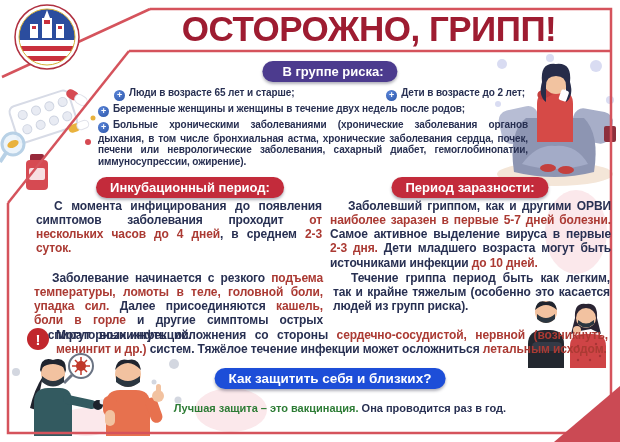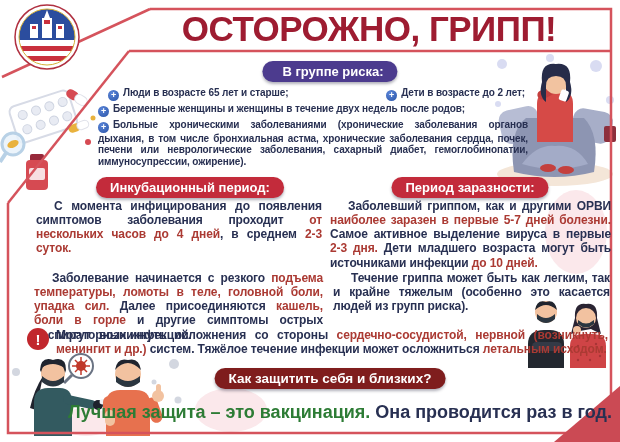--- a/index.html
+++ b/index.html
@@ -18,21 +18,21 @@
            display:flex; align-items:center; justify-content:center;
            font-size:35px; font-weight:800; letter-spacing:-0.5px; color:#9e1c31; z-index:3; white-space:nowrap;text-align:right; }
 
   .pill { position:absolute; z-index:3; transform:translateX(-50%);
           display:flex; align-items:center; justify-content:center;
           color:#fff; font-weight:800; white-space:nowrap;
           border-radius:12px; padding:3px 14px; box-shadow:0 2px 3px rgba(30,30,55,.35); }
   .pill-purple { background:#4c3b8e; font-size:13px; }
   .pill-red    { background:#c32b3b; font-size:13px; }
   .pill-dark   { background:#14323a; font-size:13.5px; }
-  .pill-green  { background:#7f1d1d; font-size:13.5px; }
+  .pill-green  { background:#1d4ed8; font-size:13.5px; }
 
   .para { position:absolute; z-index:3; font-size:12px; font-weight:700;
           line-height:1.18; text-align:justify; color:#283052; letter-spacing:-0.1px; }
   .indent { text-indent:18px; }
 
   .seg-navy  { color:#283052; }
   .seg-red   { color:#ab3a33; }
   .seg-green { color:#2d7c35; }
 
   .risk-item { position:absolute; z-index:3; font-size:10px; font-weight:700;
@@ -41,21 +41,21 @@
             background:radial-gradient(circle at 35% 30%, #5a85d8, #2b55a8);
             border-radius:50%; color:#fff; font-size:9px; font-weight:800;
             align-items:center; justify-content:center; vertical-align:-2px; }
 
   .warning-icon { position:absolute; left:27px; top:328px; width:22px; height:22px;
                   background:#c1272d; border-radius:50%; color:#fff; z-index:3;
                   display:flex; align-items:center; justify-content:center;
                   font-size:15px; font-weight:800; }
 
   .footer-note { position:absolute; left:340px; top:402px; transform:translateX(-50%);
-                 z-index:3; font-size:18px; font-weight:800; white-space:nowrap; }
+                 z-index:3; font-size:11px; font-weight:800; white-space:nowrap; }
 </style>
 </head>
 <body>
 
 <div class="poster">
 
   <div class="blob" style="left:195px; top:388px; width:72px; height:44px;"></div>
   <div class="blob" style="left:545px; top:190px; width:62px; height:84px;"></div>
   <div class="blob" style="left:60px; top:408px; width:52px; height:28px;"></div>
   <div class="blob" style="left:118px; top:408px; width:30px; height:26px; background:#f6c9b2;"></div>
@@ -224,41 +224,41 @@
       <rect x="0" y="57" width="66" height="5" fill="#fff"></rect>
       <rect x="0" y="62" width="66" height="4" fill="#c9303d"></rect>
     </g>
     <circle cx="33" cy="33" r="28" fill="none" stroke="#d4af37" stroke-width="1"></circle>
   </svg>
 
   <div class="title">ОСТОРОЖНО, ГРИПП!</div>
 
   <div class="pill pill-purple" style="left:330px; top:61px;padding-left:20px;">В группе риска:</div>
 
-  <p class="risk-item" style="left:108px; top:87px; width:228px;">
+  <p class="risk-item" style="left:114px; top:87px; width:228px;">
     <span class="bullet">+</span><span>Люди в возрасте 65 лет и старше;</span>
   </p>
   <p class="risk-item" style="left:325px; top:87px; width:200px;text-align:right;">
     <span class="bullet">+</span><span>Дети в возрасте до 2 лет;</span>
   </p>
   <p class="risk-item" style="left:98px; top:103px; width:420px;">
     <span class="bullet">+</span><span>Беременные женщины и женщины в течение двух недель после родов;</span>
   </p>
   <p class="risk-item" style="left:98px; top:119px; width:430px; text-align:justify;">
     <span class="bullet">+</span><span>Больные хроническими заболеваниями (хронические заболевания органов дыхания, в том числе бронхиальная астма, хронические заболевания сердца, почек, печени или неврологические заболевания, сахарный диабет, гемоглобинопатии, иммуносупрессии, ожирение).</span>
   </p>
 
   <div class="pill pill-red" style="left:470px; top:177px;">Период заразности:</div>
   <div class="pill pill-red" style="left:190px; top:177px;">Инкубационный период:</div>
 
   <p class="para indent" style="left:36px; top:199px; width:286px;"><span class="seg-navy">С момента инфицирования до появления симптомов заболевания проходит </span><span class="seg-red">от нескольких часов до 4 дней</span><span class="seg-navy">, в среднем </span><span class="seg-red">2-3 суток.</span></p>
   <p class="para indent" style="left:330px; top:199px; width:281px;"><span class="seg-navy">Заболевший гриппом, как и другими ОРВИ </span><span class="seg-red">наиболее заразен в первые 5-7 дней болезни.</span><span class="seg-navy"> Самое активное выделение вируса в первые </span><span class="seg-red">2-3 дня.</span><span class="seg-navy"> Дети младшего возраста могут быть источниками инфекции </span><span class="seg-red">до 10 дней.</span></p>
 
   <p class="para indent" style="left:34px; top:271px; width:289px;"><span class="seg-navy">Заболевание начинается с резкого </span><span class="seg-red">подъема температуры, ломоты в теле, головной боли, упадка сил.</span><span class="seg-navy"> Далее присоединяются </span><span class="seg-red">кашель, боли в горле</span><span class="seg-navy"> и другие симптомы острых респираторных инфекций.</span></p>
-  <p class="para indent" style="left:333px; top:271px; width:277px;"><span class="seg-navy">Течение гриппа может быть как легким, так и крайне тяжелым (особенно это касается людей из групп риска).</span></p>
+  <p class="para indent" style="left:333px; top:271px; width:277px;"><span class="seg-navy">Течение гриппа период быть как легким, так и крайне тяжелым (особенно это касается людей из групп риска).</span></p>
 
   <div class="warning-icon">!</div>
   <p class="para" style="left:56px; top:328px; width:552px;"><span class="seg-navy">Могут возникнуть осложнения со стороны </span><span class="seg-red">сердечно-сосудистой, нервной (возникнуть, менингит и др.)</span><span class="seg-navy"> систем. Тяжёлое течение инфекции может осложниться </span><span class="seg-red">летальным исходом.</span></p>
 
   <div class="pill pill-green" style="left:330px; top:368px;">Как защитить себя и близких?</div>
   <p class="footer-note"><span class="seg-green">Лучшая защита – это вакцинация.</span><span class="seg-navy"> Она проводится раз в год.</span></p>
 
 </div>
 
 </body></html>

